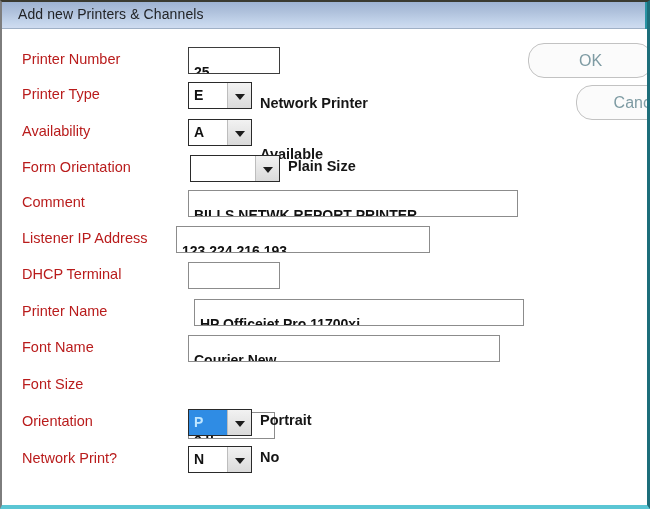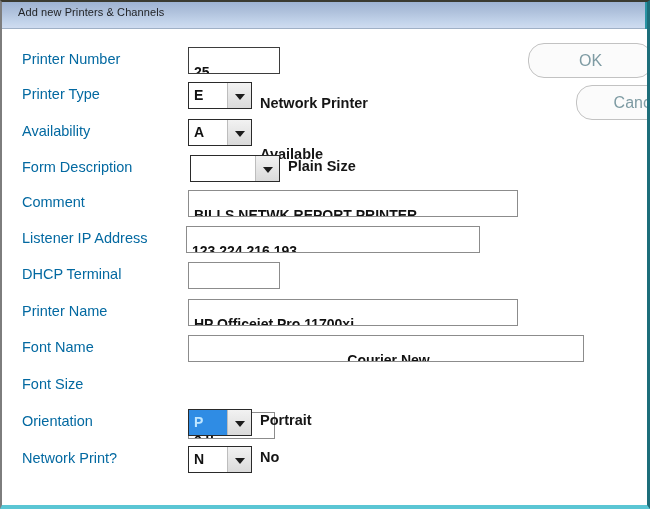--- a/index.html
+++ b/index.html
@@ -48,21 +48,21 @@
     width: 645px;
     height: 27px;
     background: linear-gradient(to bottom, #9eb3d2 0%, #aec0db 35%, #c2d3ea 75%, #cfdcf0 100%);
     border-bottom: 1px solid #9fb0c6;
     box-sizing: border-box;
   }
   #title-text {
     position: absolute;
     left: 16px;
     top: 4px;
-    font-size: 11px;
+    font-size: 14px;
     color: #222427;
     letter-spacing: .1px;
     white-space: nowrap;
     font-family: "Liberation Sans", sans-serif;
   }
 
   
   #left-accent {
     position: absolute;
     left: 0px;
@@ -94,21 +94,21 @@
     position: absolute;
     left: 0;
     width: 645px;
     height: 32px;
   }
   .field-label {
     position: absolute;
     left: 20px;
     top: 4px;
     font-size: 14.5px;
-    color: #0369a1;
+    color: #b91c1c;
     white-space: nowrap;
     font-family: "Liberation Sans", sans-serif;
   }
 
   
   .text-input {
     position: absolute;
     top: 0px;
     height: 27px;
     box-sizing: border-box;
@@ -237,51 +237,51 @@
     <div class="form-row" style="top:90px">
       <div class="field-label">Availability</div>
       <div class="combo" style="left:186px; width:64px;">
         <div class="combo-value">A</div>
         <div class="combo-arrow"></div>
       </div>
       <div class="combo-desc" style="left:258px;margin-top:24px;">Available</div>
     </div>
 
     <div class="form-row" style="top:126px">
-      <div class="field-label">Form Description</div>
+      <div class="field-label">Form Orientation</div>
       <div class="combo" style="left:188px; width:90px;">
         <div class="combo-value"></div>
         <div class="combo-arrow"></div>
       </div>
       <div class="combo-desc" style="left:286px;">Plain Size</div>
     </div>
 
     <div class="form-row" style="top:161px">
       <div class="field-label">Comment</div>
       <div class="text-input" style="left:186px; width:330px;" title="">BILLS NETWK REPORT PRINTER</div>
     </div>
 
     <div class="form-row" style="top:197px">
       <div class="field-label">Listener IP Address</div>
-      <div class="text-input" style="left:184px; width:294px;" title="">123.224.216.193</div>
+      <div class="text-input" style="left:174px; width:254px;" title="">123.224.216.193</div>
     </div>
 
     <div class="form-row" style="top:233px">
       <div class="field-label">DHCP Terminal</div>
       <div class="text-input" style="left:186px; width:92px;" title=""></div>
     </div>
 
     <div class="form-row" style="top:270px">
       <div class="field-label">Printer Name</div>
-      <div class="text-input" style="left:186px; width:330px;" title="">HP Officejet Pro 11700xi</div>
+      <div class="text-input" style="left:192px; width:330px;" title="">HP Officejet Pro 11700xi</div>
     </div>
 
     <div class="form-row" style="top:306px">
       <div class="field-label">Font Name</div>
-      <div class="text-input" style="left:186px; width:396px;text-align:center;" title="">Courier New</div>
+      <div class="text-input" style="left:186px; width:312px;" title="">Courier New</div>
     </div>
 
     <div class="form-row" style="top:343px">
       <div class="field-label">Font Size</div>
       <div class="text-input" style="left:186px; width:87px;margin-top:40px;" title="">8.0</div>
     </div>
 
     <div class="form-row" style="top:380px">
       <div class="field-label">Orientation</div>
       <div class="combo" style="left:186px; width:64px;">

